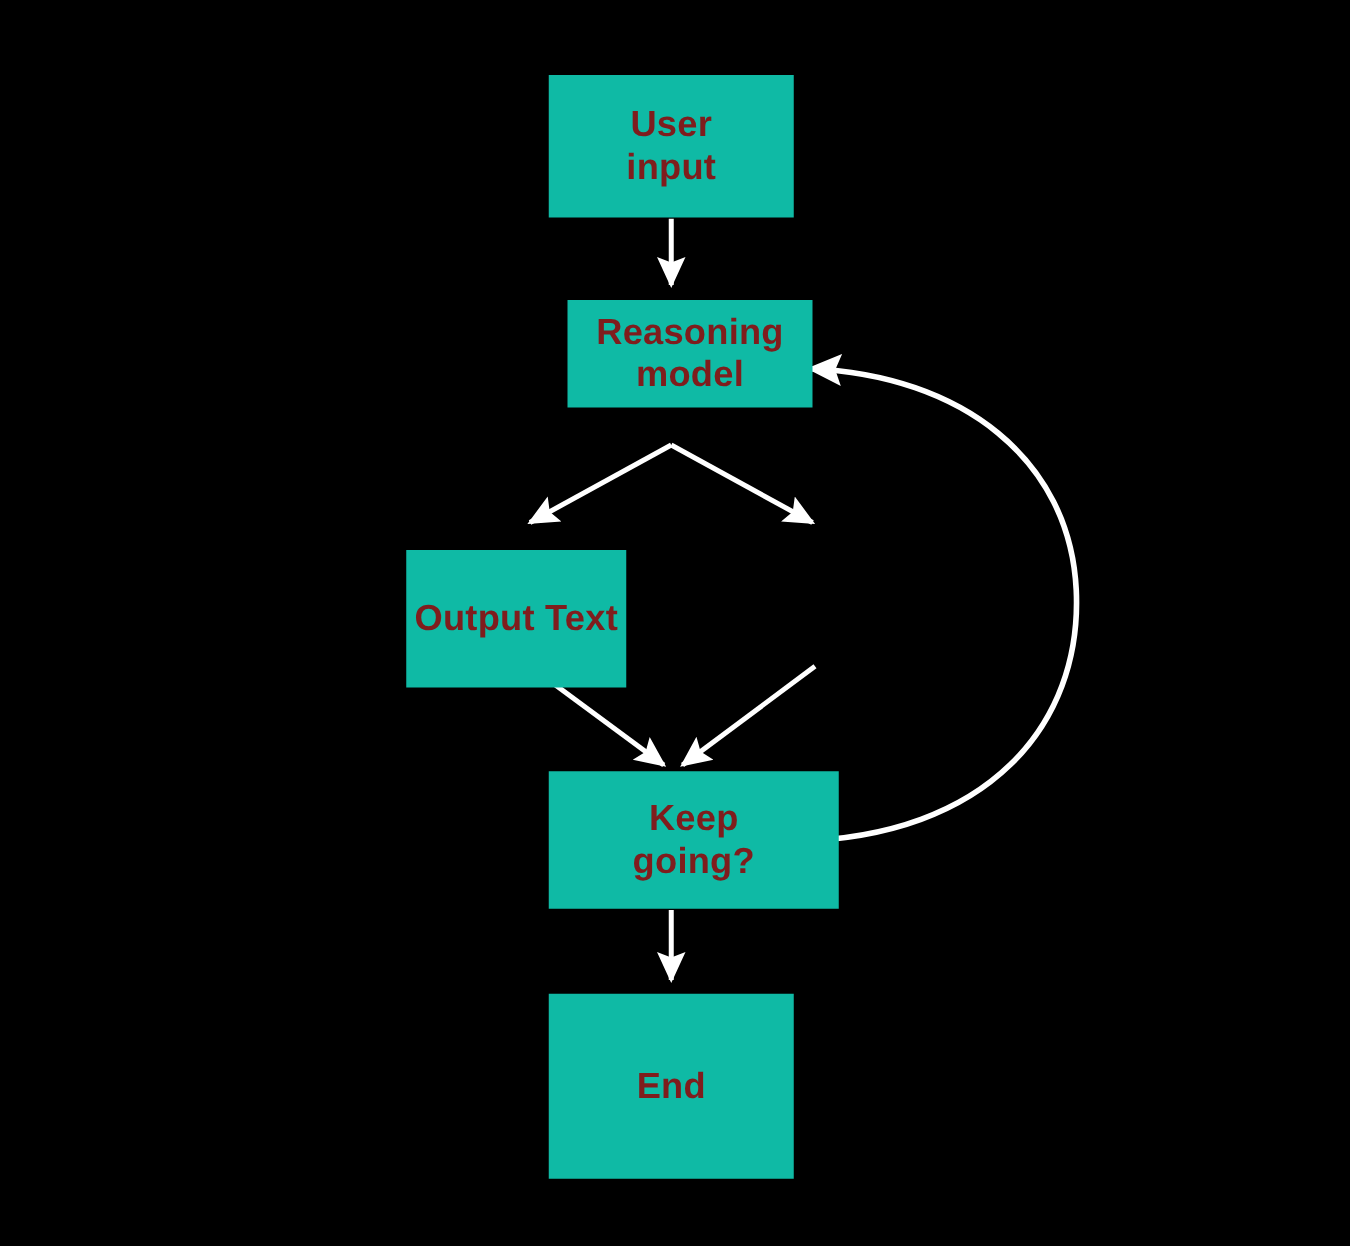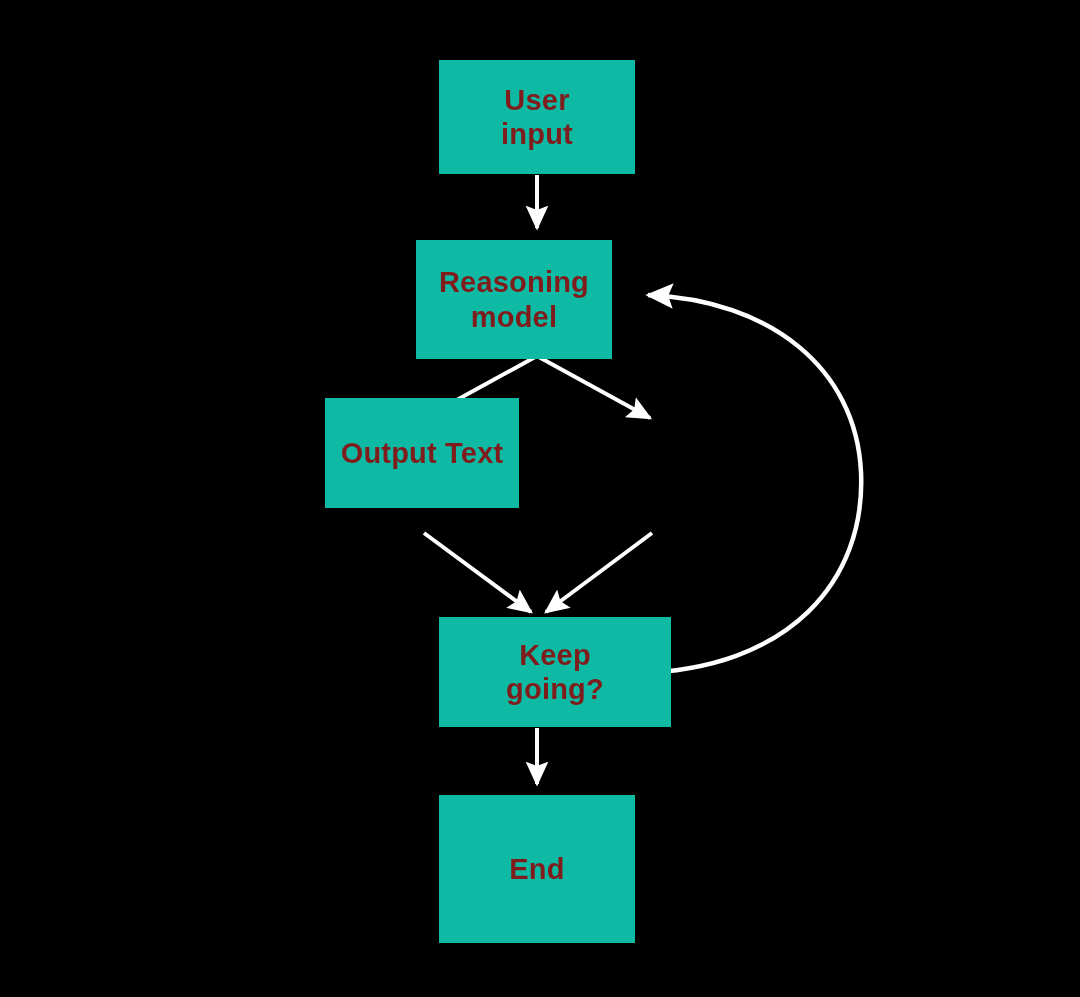--- a/index.html
+++ b/index.html
@@ -41,22 +41,22 @@
     letter-spacing: 0.2px;
     white-space: pre-line;
     z-index: 2;
   }
   .node-label {
     display: block;
     white-space: pre-line;
   }
   
   #node-user-input      { left: 439px; top: 60px;  width: 196px; height: 114px; }
-  #node-reasoning-model { left: 416px; top: 240px; width: 196px; height: 119px; }
-  #node-output-text     { left: 325px; top: 398px; width: 194px; height: 110px; }
+  #node-reasoning-model { left: 454px; top: 240px; width: 196px; height: 86px; }
+  #node-output-text     { left: 325px; top: 440px; width: 176px; height: 110px; }
   #node-tool-call       { left: 559px; top: 422px; width: 194px; height: 110px; }
   #node-keep-going      { left: 439px; top: 617px; width: 232px; height: 110px; }
   #node-end             { left: 439px; top: 795px; width: 196px; height: 148px; }
 </style>
 </head>
 <body>
 
 <div id="diagram-root">
 
   <svg id="edge-layer" viewBox="0 0 1080 997" width="1080" height="997" xmlns="http://www.w3.org/2000/svg">

